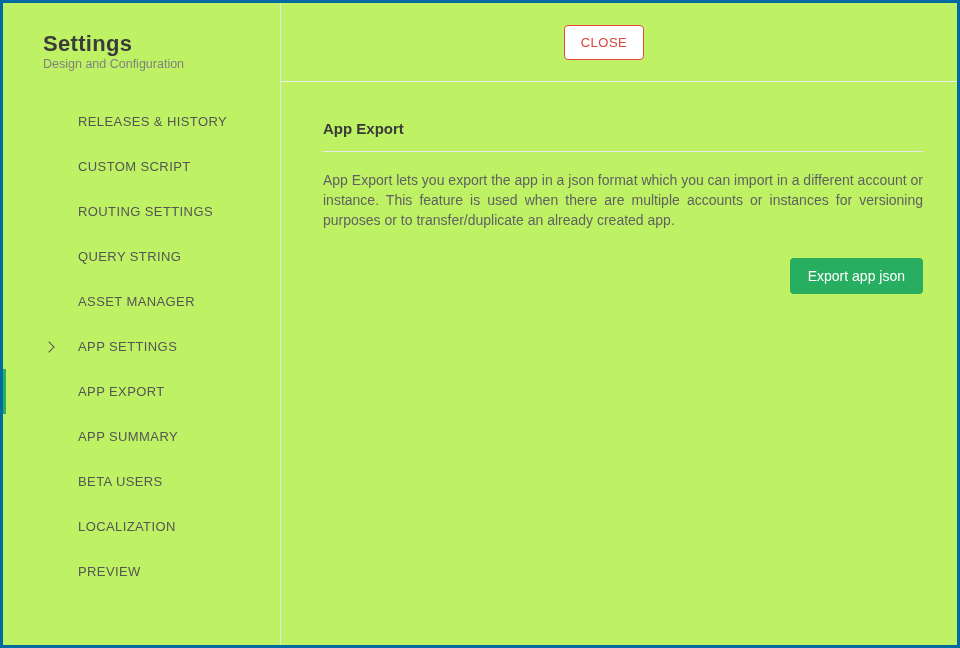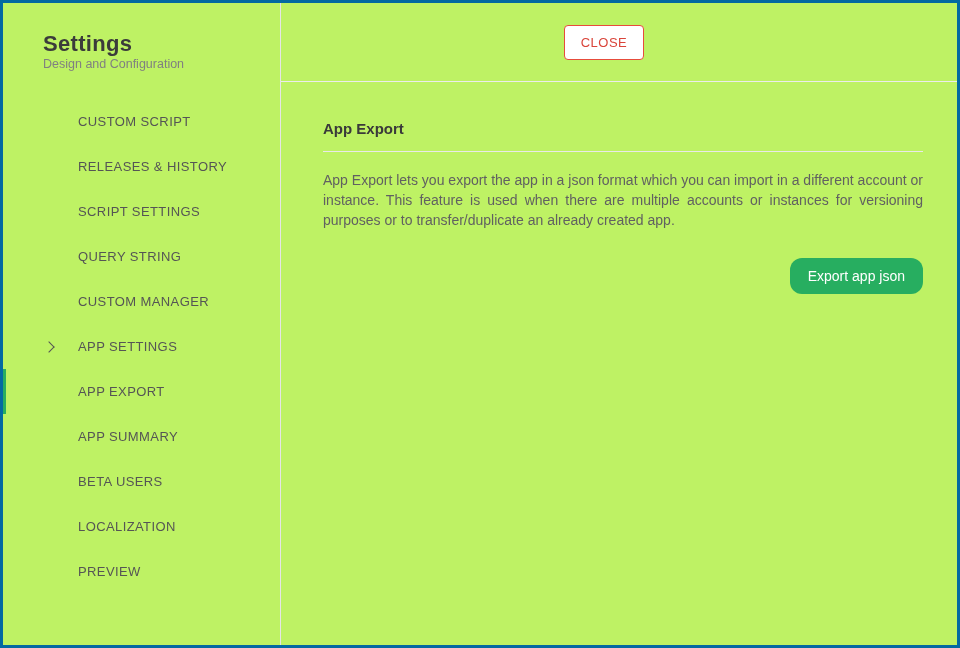--- a/index.html
+++ b/index.html
@@ -13,47 +13,47 @@
   .nav-item { position: relative; height: 45px; display: flex; align-items: center; padding-left: 75px; font-size: 13px; letter-spacing: 0.4px; color: #555; cursor: pointer; font-weight: 500; }
   .nav-item.active::before { content: ""; position: absolute; left: 0; top: 0; bottom: 0; width: 3px; background: #27ae60; }
   .nav-chevron { position: absolute; left: 42px; top: 50%; transform: translateY(-50%); width: 8px; height: 8px; border-top: 1.6px solid #555; border-right: 1.6px solid #555; transform: translateY(-50%) rotate(45deg); }
   .main { flex: 1; position: relative; display: flex; flex-direction: column; }
   .topbar { height: 79px; border-bottom: 1px solid #ececec; display: flex; justify-content: center; align-items: center; padding-right: 30px; }
   .close-btn { border: 1px solid #e74c3c; color: #d9443a; background: #fff; font-size: 13px; letter-spacing: 0.5px; padding: 9px 16px; border-radius: 4px; cursor: pointer; font-weight: 500; }
   .content { padding: 38px 34px 0 42px; }
   .section-title { font-size: 15px; font-weight: 700; color: #3a3a3a; padding-bottom: 14px; border-bottom: 1px solid #e9e9e9; margin-bottom: 18px; }
   .section-desc { font-size: 14px; line-height: 20px; color: #616161; text-align: justify; }
   .action-row { display: flex; justify-content: flex-end; margin-top: 28px; }
-  .primary-btn { background: #27ae60; color: #fff; border: none; border-radius: 12px; font-size: 14px; padding: 10px 18px; cursor: pointer; }
+  .primary-btn { background: #27ae60; color: #fff; border: none; border-radius: 4px; font-size: 14px; padding: 10px 18px; cursor: pointer; }
 </style>
 </head>
 <body>
 
 <div class="app">
 
   <aside class="sidebar">
     <div class="sidebar-header">
       <div class="sidebar-title">Settings</div>
       <div class="sidebar-subtitle">Design and Configuration</div>
     </div>
     <ul class="nav" id="nav">
         <li class="nav-item">
+          <span>RELEASES &amp; HISTORY</span>
+        </li>
+        <li class="nav-item">
           <span>CUSTOM SCRIPT</span>
         </li>
         <li class="nav-item">
-          <span>RELEASES &amp; HISTORY</span>
-        </li>
-        <li class="nav-item">
-          <span>SCRIPT SETTINGS</span>
+          <span>ROUTING SETTINGS</span>
         </li>
         <li class="nav-item">
           <span>QUERY STRING</span>
         </li>
         <li class="nav-item">
-          <span>CUSTOM MANAGER</span>
+          <span>ASSET MANAGER</span>
         </li>
         <li class="nav-item">
           <span class="nav-chevron"></span>
           <span>APP SETTINGS</span>
         </li>
         <li class="nav-item active">
           <span>APP EXPORT</span>
         </li>
         <li class="nav-item">
           <span>APP SUMMARY</span>

